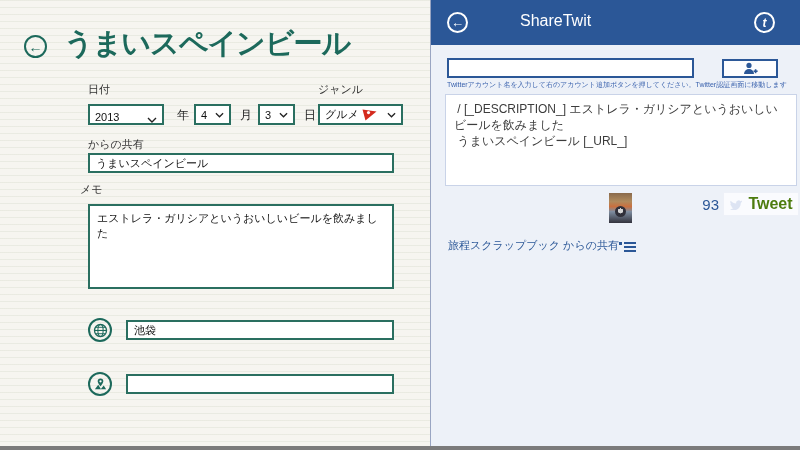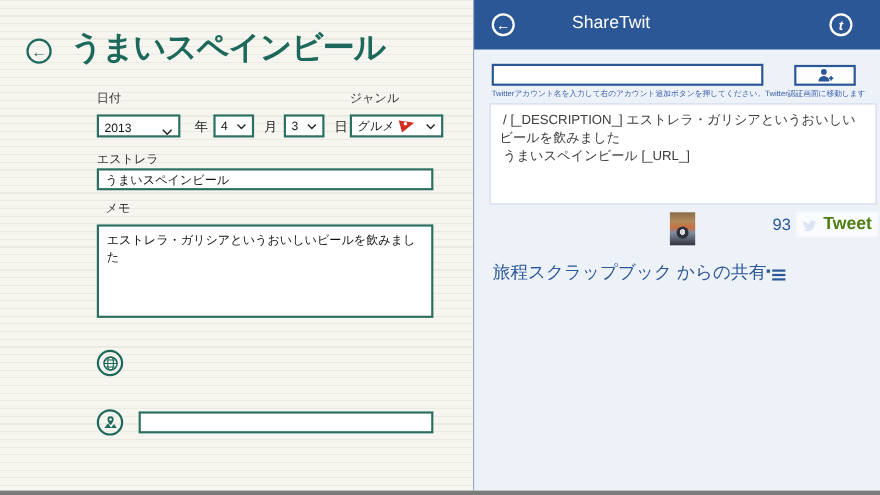--- a/index.html
+++ b/index.html
@@ -108,21 +108,21 @@
     position: absolute; left: 258px; top: 196px; width: 30px; text-align: right;
     font-size: 15px; color: #2b5797;
   }
   .tweet-btn {
     position: absolute; left: 292px; top: 192px; width: 76px; height: 24px;
     background: #fafbfe; border: 1px solid #eef1f8; cursor: default;
     display: flex; align-items: center; justify-content: center; gap: 5px;
     color: #4d7c0f; font-size: 16px; font-weight: bold;
   }
   .share-source {
-    position: absolute; left: 17px; top: 238px; font-size: 16px; color: #2b5797;
+    position: absolute; left: 17px; top: 238px; font-size: 11px; color: #2b5797;
     display: flex; align-items: center; gap: 5px; white-space: nowrap;
   }
   .menu-glyph { display: inline-flex; flex-direction: column; gap: 2px; position: relative; top: 1px; }
   .menu-glyph i { display: block; width: 12px; height: 2px; background: #2b5797; }
   .menu-glyph::before {
     content: ""; position: absolute; left: -5px; top: 0px; width: 3px; height: 3px; background: #2b5797;
   }
 
   
   .bottom-strip {
@@ -184,35 +184,36 @@
         <circle cx="6.5" cy="3.6" r="1.6" fill="#fff"></circle>
       </svg>
     </span>
     <span class="chev">
       <svg width="9" height="6" viewBox="0 0 10 6">
           <path d="M1 1 L5 5 L9 1" stroke="#222" stroke-width="1.4" fill="none"></path>
         </svg>
     </span>
   </div>
 
-  <span class="fld-label" style="left:88px; top:137px;">エストレラ</span>
+  <span class="fld-label" style="left:88px; top:137px;">からの共有</span>
   <input class="txt-input g-border" style="left: 88px; top: 153px; width: 306px;" value="うまいスペインビール">
 
-  <span class="fld-label" style="left:96px; top:182px;">メモ</span>
+  <span class="fld-label" style="left:80px; top:182px;">メモ</span>
   <textarea class="memo-area g-border" style="">エストレラ・ガリシアというおいしいビールを飲みました</textarea>
 
   <span class="row-icon" style="left:88px; top:318px;">
     <svg width="15" height="15" viewBox="0 0 16 16">
       <circle cx="8" cy="8" r="6.4" fill="none" stroke="#1c695b" stroke-width="1.4"></circle>
       <ellipse cx="8" cy="8" rx="2.8" ry="6.4" fill="none" stroke="#1c695b" stroke-width="1.1"></ellipse>
       <line x1="1.6" y1="8" x2="14.4" y2="8" stroke="#1c695b" stroke-width="1.1"></line>
       <line x1="2.6" y1="4.6" x2="13.4" y2="4.6" stroke="#1c695b" stroke-width="1"></line>
       <line x1="2.6" y1="11.4" x2="13.4" y2="11.4" stroke="#1c695b" stroke-width="1"></line>
     </svg>
   </span>
+  <input class="txt-input g-border" style="left: 126px; top: 320px; width: 268px;" value="池袋">
 
   <span class="row-icon" style="left:88px; top:372px;">
     <svg width="15" height="15" viewBox="0 0 16 16">
       <path d="M2 13 L5.6 8.2 L8.6 13 Z" fill="#1c695b"></path>
       <path d="M8.2 13 L11.4 9 L14 13 Z" fill="#1c695b"></path>
       <path d="M8 1.6 a3 3 0 0 1 3 3 c0 2.1 -3 5.4 -3 5.4 s-3 -3.3 -3 -5.4 a3 3 0 0 1 3 -3 Z" fill="#1c695b"></path>
       <circle cx="8" cy="4.6" r="1.2" fill="#fff"></circle>
     </svg>
   </span>
   <input class="txt-input g-border" style="left: 126px; top: 374px; width: 268px;" value="">

